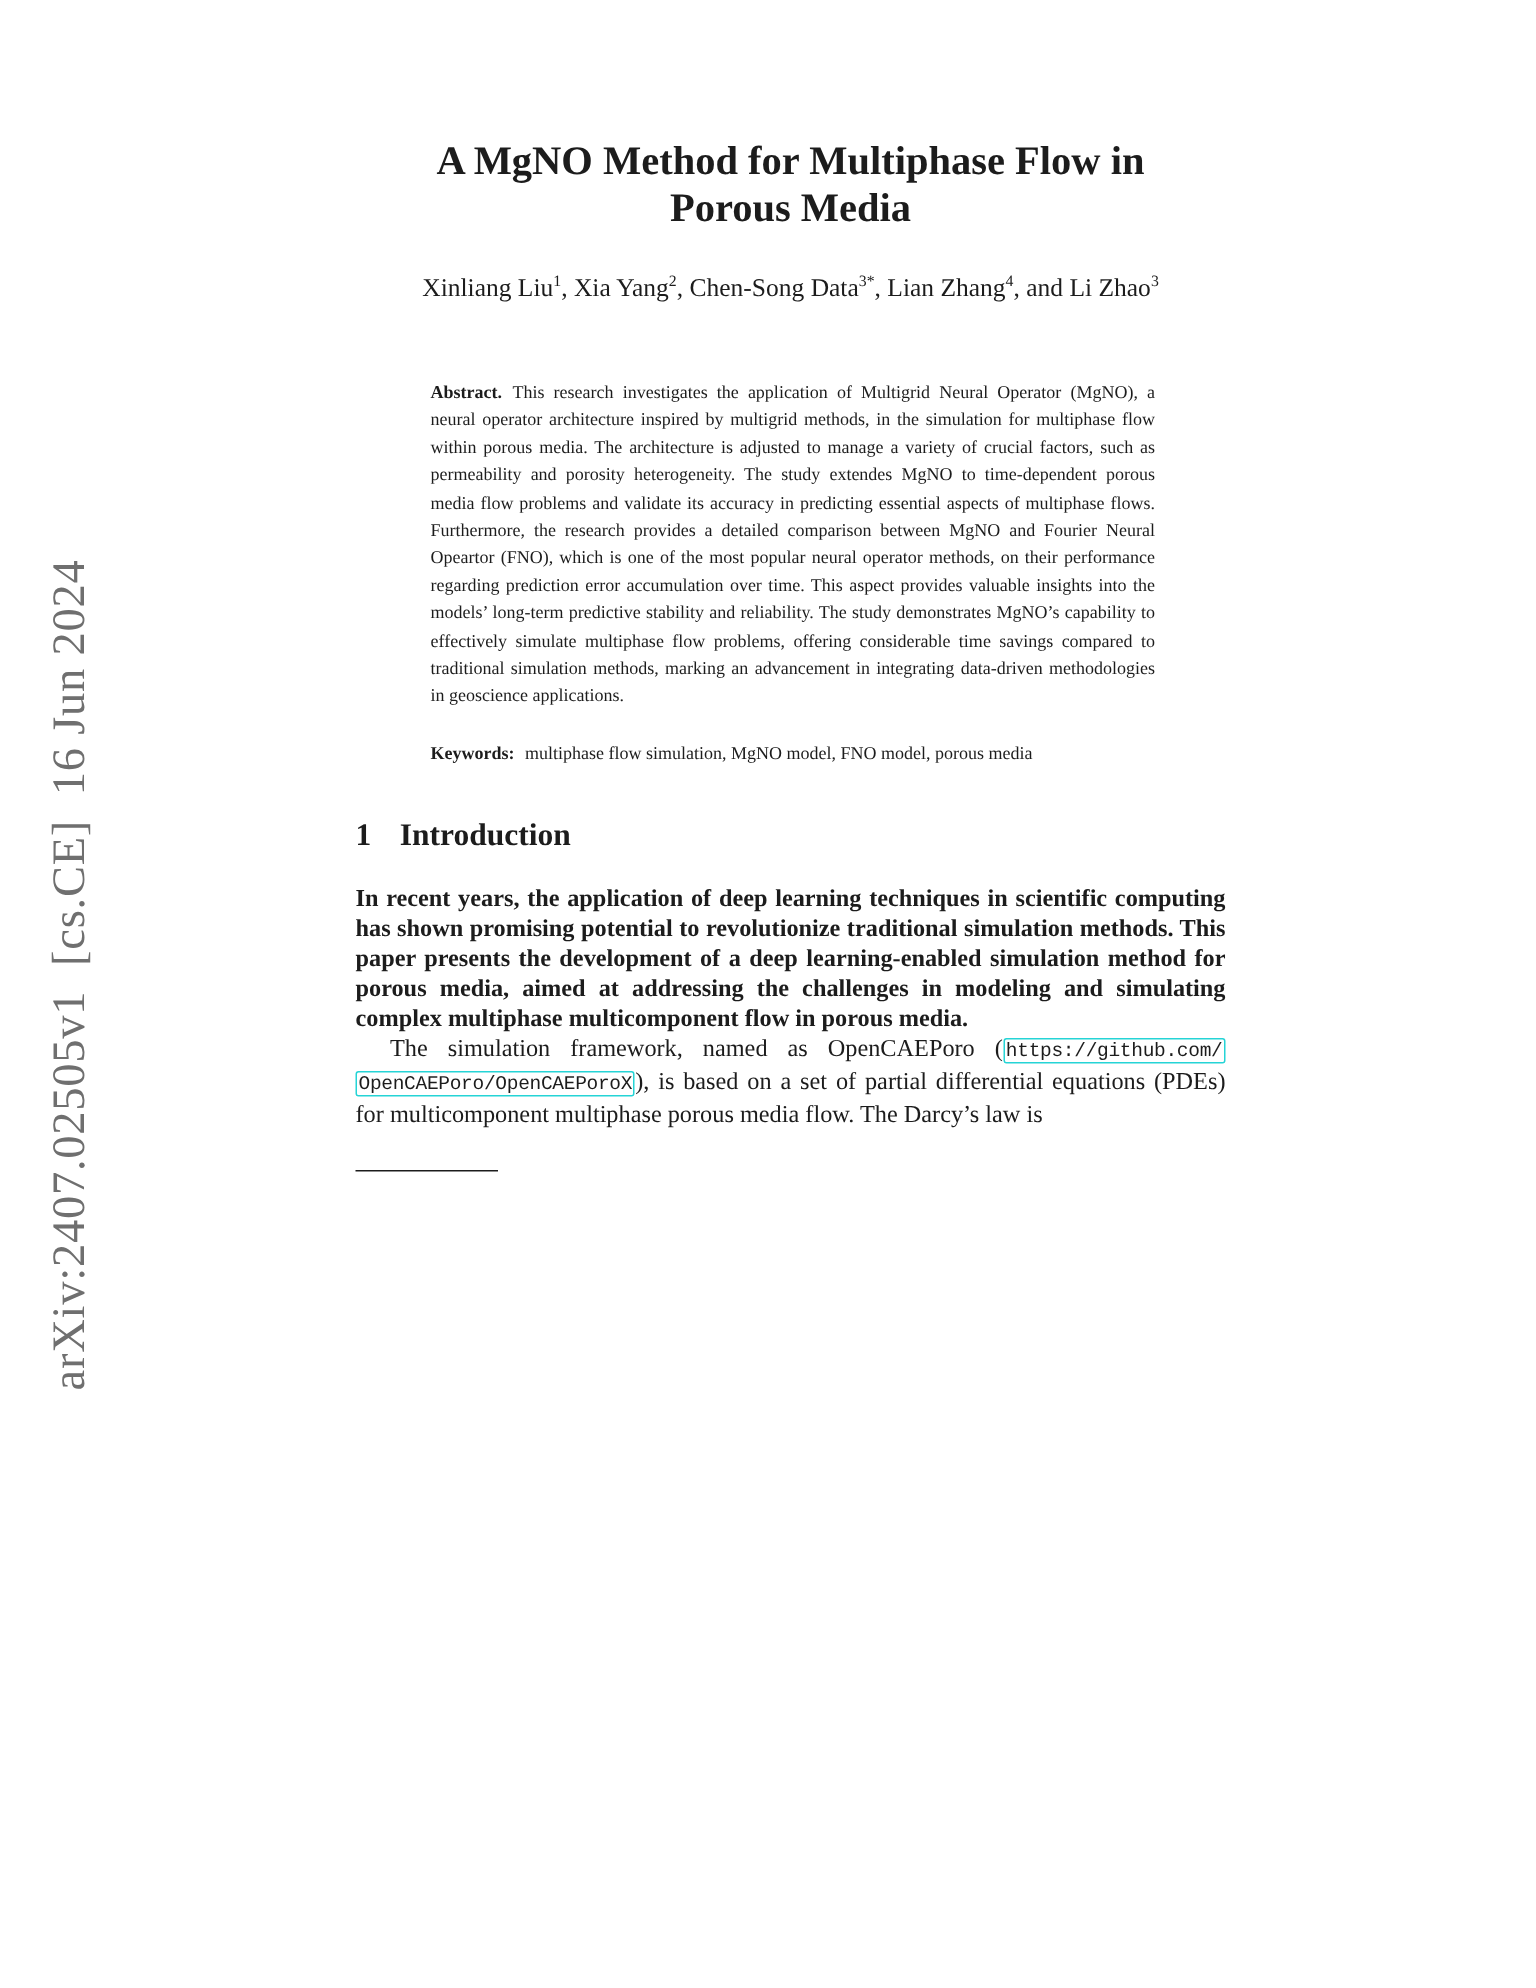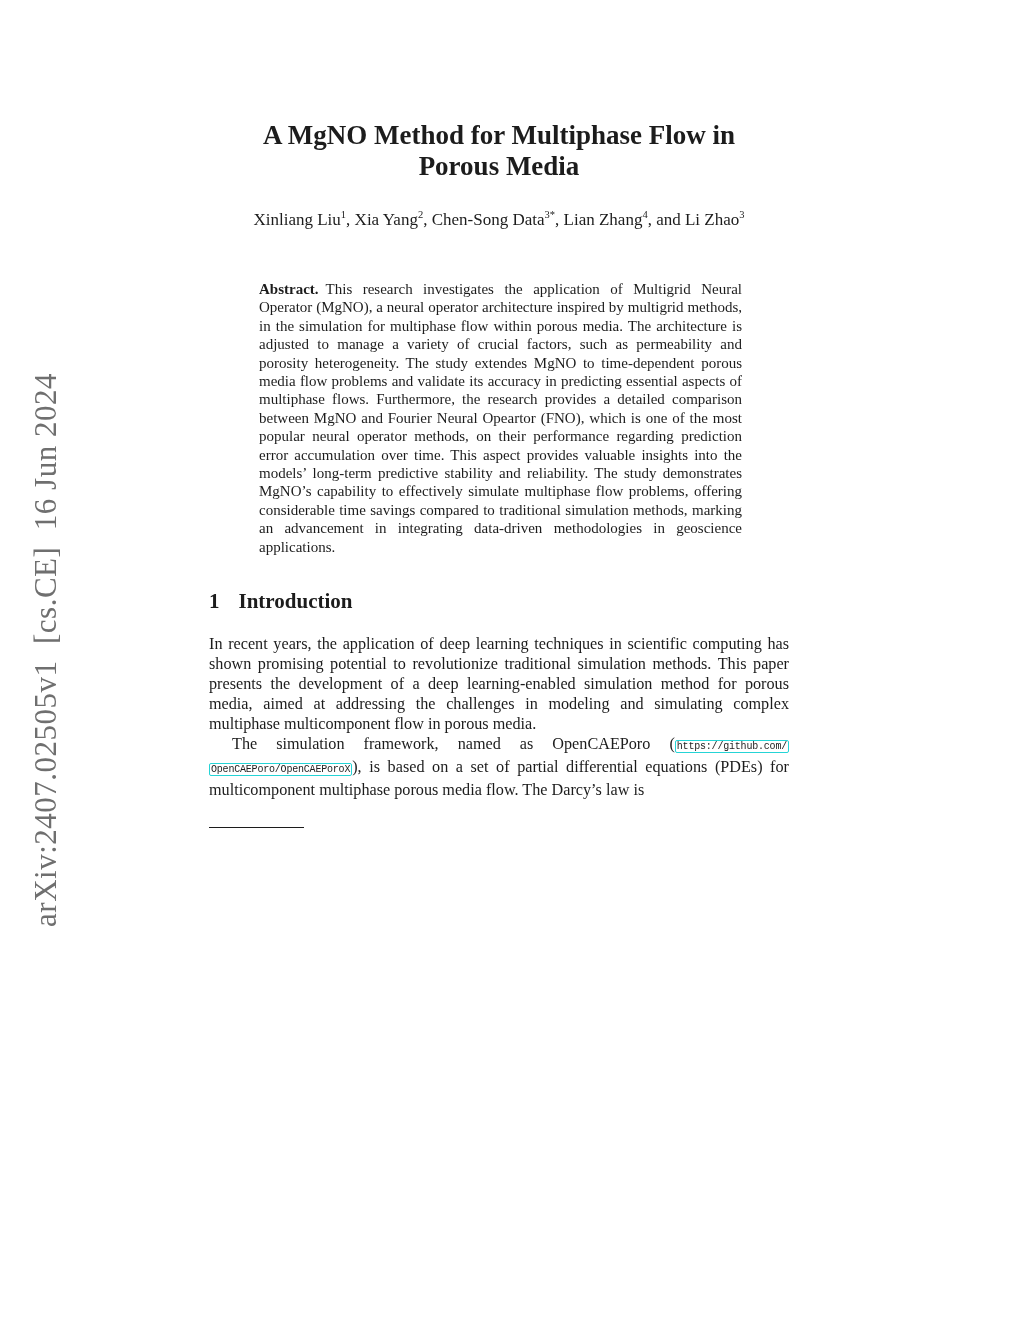--- a/index.html
+++ b/index.html
@@ -19,23 +19,23 @@
     position: absolute;
     left: 46px; top: 650px;
     transform: translate(-50%, -50%) rotate(-90deg);
     white-space: pre;
     font-size: 31px;
     color: #6f6f6f;
     letter-spacing: 0.5px;
   }
   .content {
     position: absolute;
-    left: 209px; top: 0;
+    left: 237px; top: 0;
     width: 580px;
-    padding-top: 120px;
+    padding-top: 92px;
   }
   .title {
     margin: 0;
     text-align: center;
     font-size: 27px;
     line-height: 31px;
     font-weight: bold;
   }
   .authors {
     margin-top: 27px;
@@ -50,45 +50,45 @@
   .affils {
     margin-top: 13px;
     font-size: 15.4px;
     line-height: 18.4px;
   }
   .affil { text-align: center; }
   .affil sup { margin-right: 3px; }
   .abstract, .keywords {
     padding: 0 47px 0 50px;
     text-align: justify;
-    font-size: 15px;
+    font-size: 12px;
     line-height: 18.4px;
   }
   .abstract { margin-top: 50px; }
   .keywords { margin-top: 20px; }
   .run-in-label { font-weight: bold; margin-right: 7px; }
   .section-heading {
     margin-top: 33px;
     font-size: 21px;
     line-height: 24px;
     font-weight: bold;
     display: flex;
   }
   .section-heading .sec-num { margin-right: 19px; }
   .para {
     margin: 0;
     text-align: justify;
     font-size: 16.2px;
     line-height: 20px;
   }
-  .para.first { margin-top: 21px; }
+  .para.first { margin-top: 21px; font-weight: bold; }
   .para.indented { text-indent: 23px; }
   .urlbox {
     font-family: "Liberation Mono", monospace;
-    font-size: 10px;
+    font-size: 13px;
     letter-spacing: -0.2px;
     border: 1.6px solid #25d4d6;
     border-radius: 2px;
     padding: 0 1px;
     white-space: nowrap;
   }
   .footnote-rule {
     margin-top: 27px;
     width: 95px;
     height: 0;
@@ -112,20 +112,21 @@
 
     <h1 class="title"><span>A MgNO Method for Multiphase Flow in</span><br><span>Porous Media</span></h1>
 
     <div class="authors"><span>Xinliang Liu</span><sup>1</sup><span>, Xia Yang</span><sup>2</sup><span>, Chen-Song Data</span><sup>3*</sup><span>, Lian Zhang</span><sup>4</sup><span>, and Li Zhao</span><sup>3</sup></div>
 
     <div class="affils">
     </div>
 
     <div class="abstract"><span class="run-in-label">Abstract.</span><span>This research investigates the application of Multigrid Neural Operator (MgNO), a neural operator architecture inspired by multigrid methods, in the simulation for multiphase flow within porous media. The architecture is adjusted to manage a variety of crucial factors, such as permeability and porosity heterogeneity. The study extendes MgNO to time-dependent porous media flow problems and validate its accuracy in predicting essential aspects of multiphase flows. Furthermore, the research provides a detailed comparison between MgNO and Fourier Neural Opeartor (FNO), which is one of the most popular neural operator methods, on their performance regarding prediction error accumulation over time. This aspect provides valuable insights into the models’ long-term predictive stability and reliability. The study demonstrates MgNO’s capability to effectively simulate multiphase flow problems, offering considerable time savings compared to traditional simulation methods, marking an advancement in integrating data-driven methodologies in geoscience applications.</span></div>
 
+    <div class="keywords"><span class="run-in-label">Keywords:</span><span>multiphase flow simulation, MgNO model, FNO model, porous media</span></div>
 
     <h2 class="section-heading">
         <span class="sec-num">1</span>
         <span>Introduction</span>
       </h2>
 
     <p class="para first">In recent years, the application of deep learning techniques in scientific computing has shown promising potential to revolutionize traditional simulation methods. This paper presents the development of a deep learning-enabled simulation method for porous media, aimed at addressing the challenges in modeling and simulating complex multiphase multicomponent flow in porous media.</p>
 
     <p class="para indented"><span>The simulation framework, named as OpenCAEPoro (</span><span class="urlbox">https://github.com/</span><wbr><span class="urlbox">OpenCAEPoro/OpenCAEPoroX</span><span>), is based on a set of partial differential equations (PDEs) for multicomponent multiphase porous media flow. The Darcy’s law is</span></p>
 

